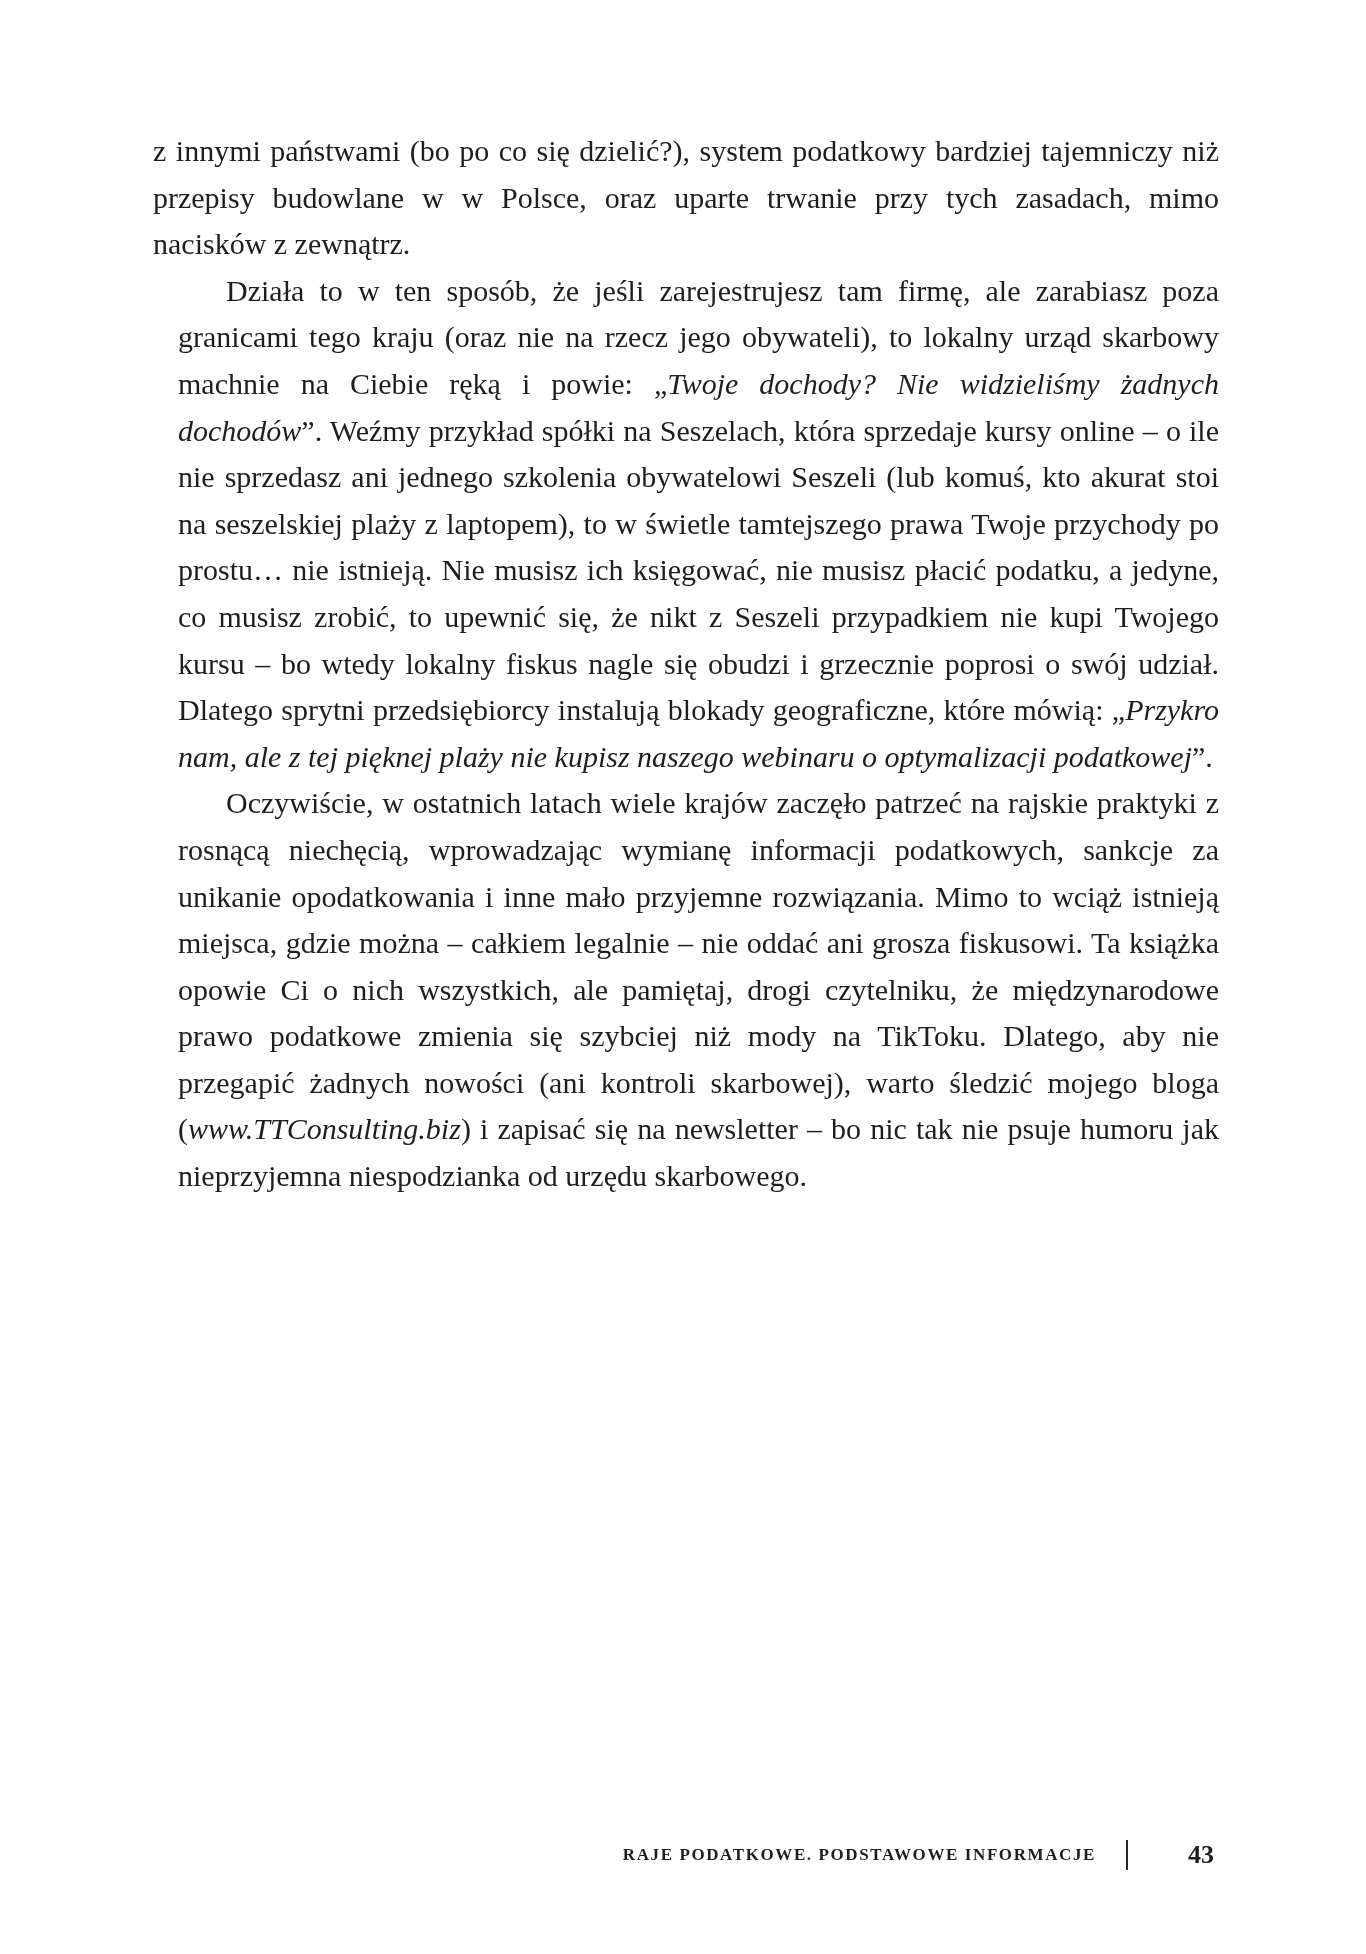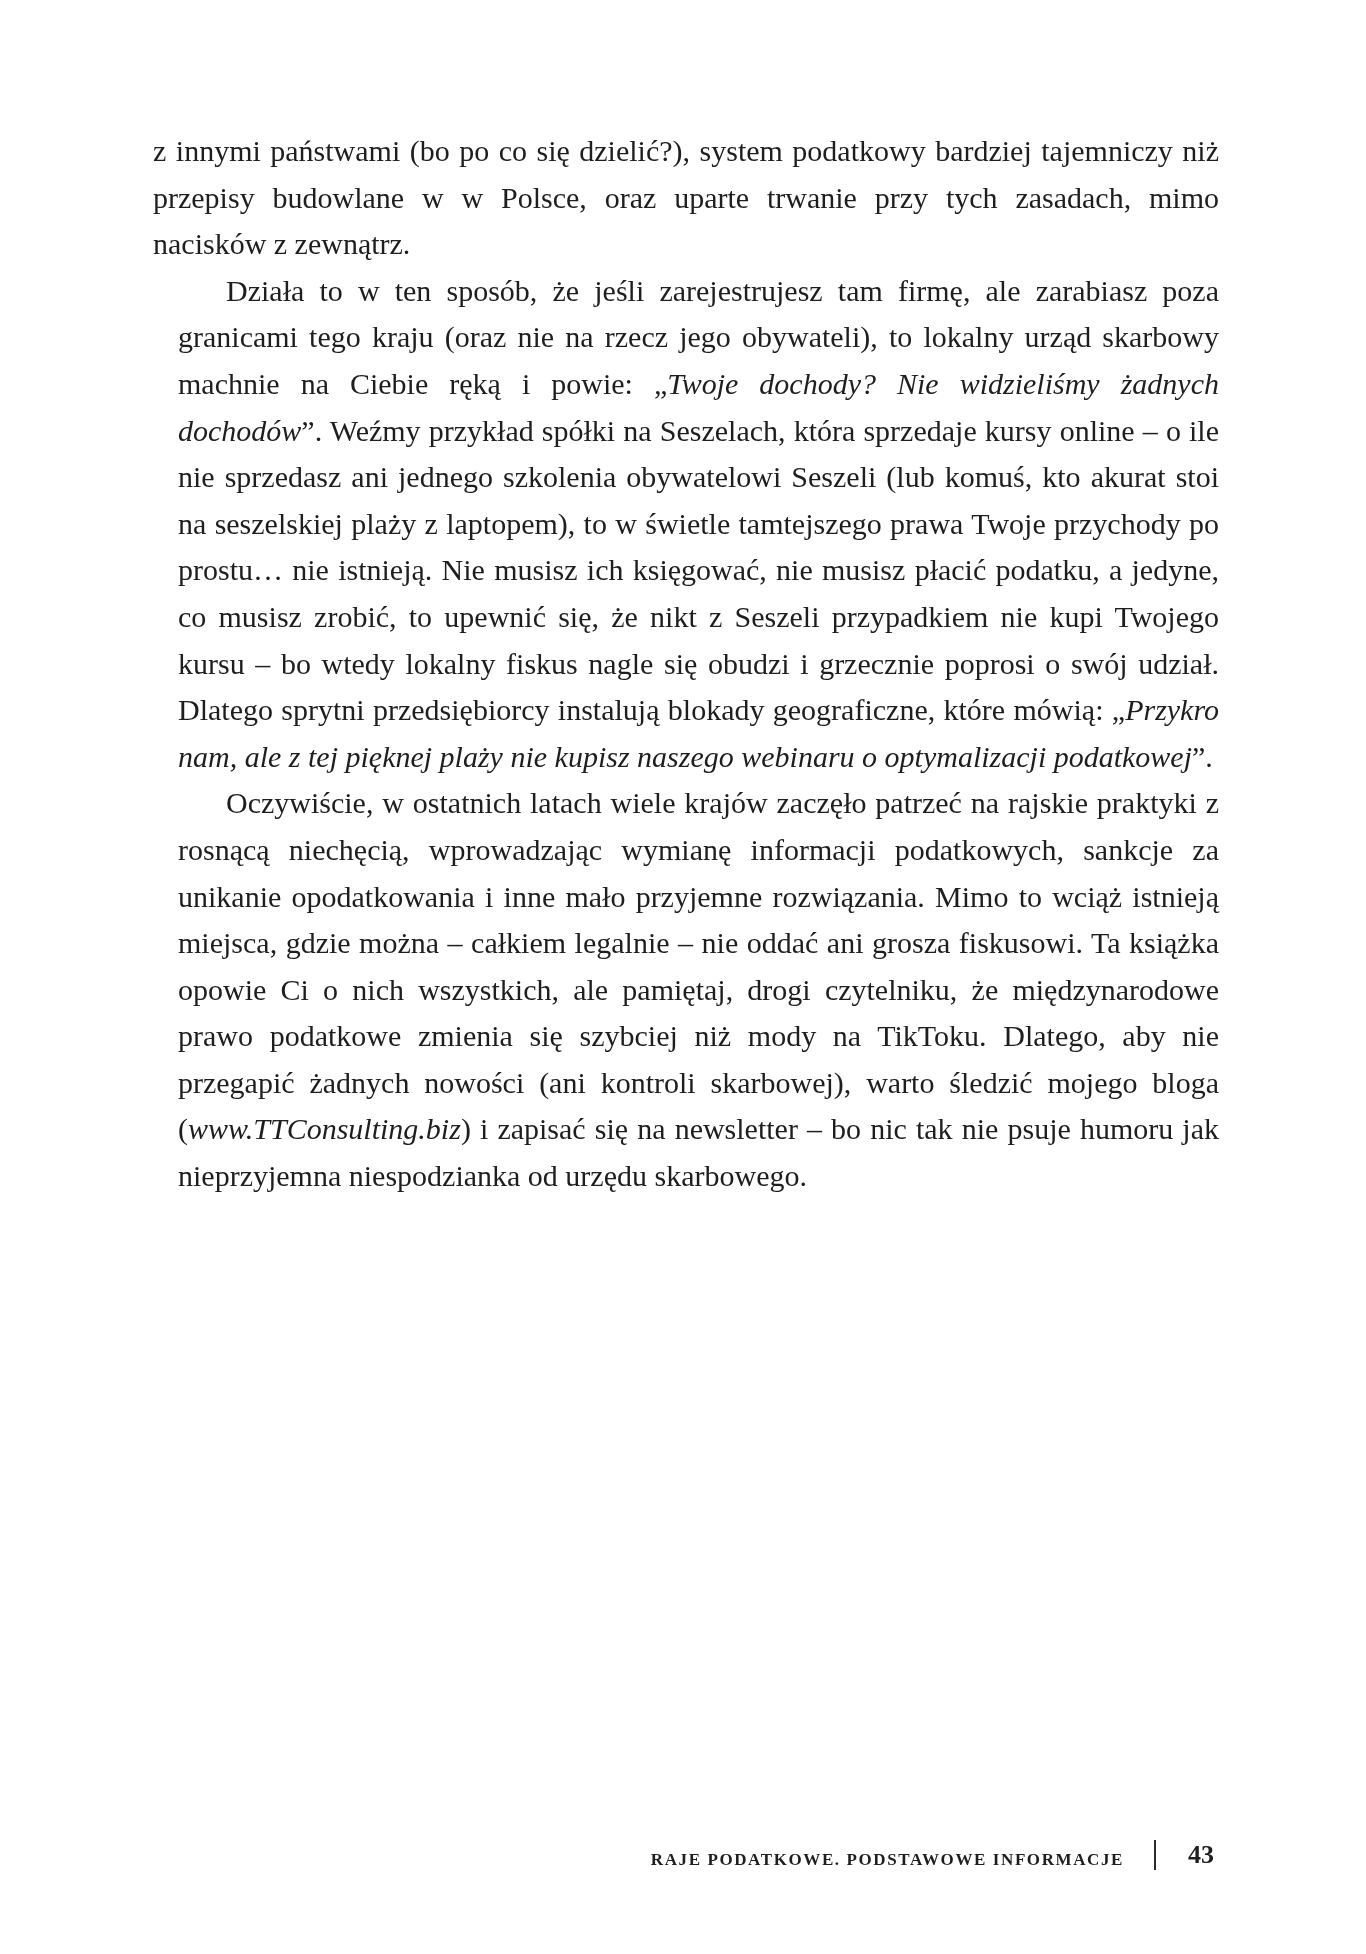--- a/index.html
+++ b/index.html
@@ -18,39 +18,40 @@
     hyphens: manual;
   }
   .body-text p { margin: 0; }
   .body-text p.indent { text-indent: 48px; margin-left: 25px; }
   .body-text em { font-style: italic; }
   .footer {
     position: absolute;
     top: 1840px;
     right: 152px;
     display: flex;
-    align-items: flex-end;
+    align-items: center;
     font-family: "Liberation Serif", "DejaVu Serif", serif;
     color: #1e1e1e;
   }
   .running-head {
     font-size: 17px;
     font-weight: bold;
     letter-spacing: 1.6px;
     text-transform: uppercase;
   }
   .divider {
     width: 2px;
     height: 30px;
     background: #2a2a2a;
     margin: 0 32px 0 30px;
   }
   .page-number {
     font-size: 26px;
     font-weight: bold;
+    margin-left: 28px;
   }
 </style>
 </head>
 <body>
 
 <div class="page">
   <div class="body-text">
     <p>
       <span>z innymi państwami (bo po co się dzielić?), system podatkowy bardziej tajemni­czy niż przepisy budowlane w w Polsce, oraz uparte trwanie przy tych zasadach, mimo nacisków z zewnątrz.</span>
     </p>

